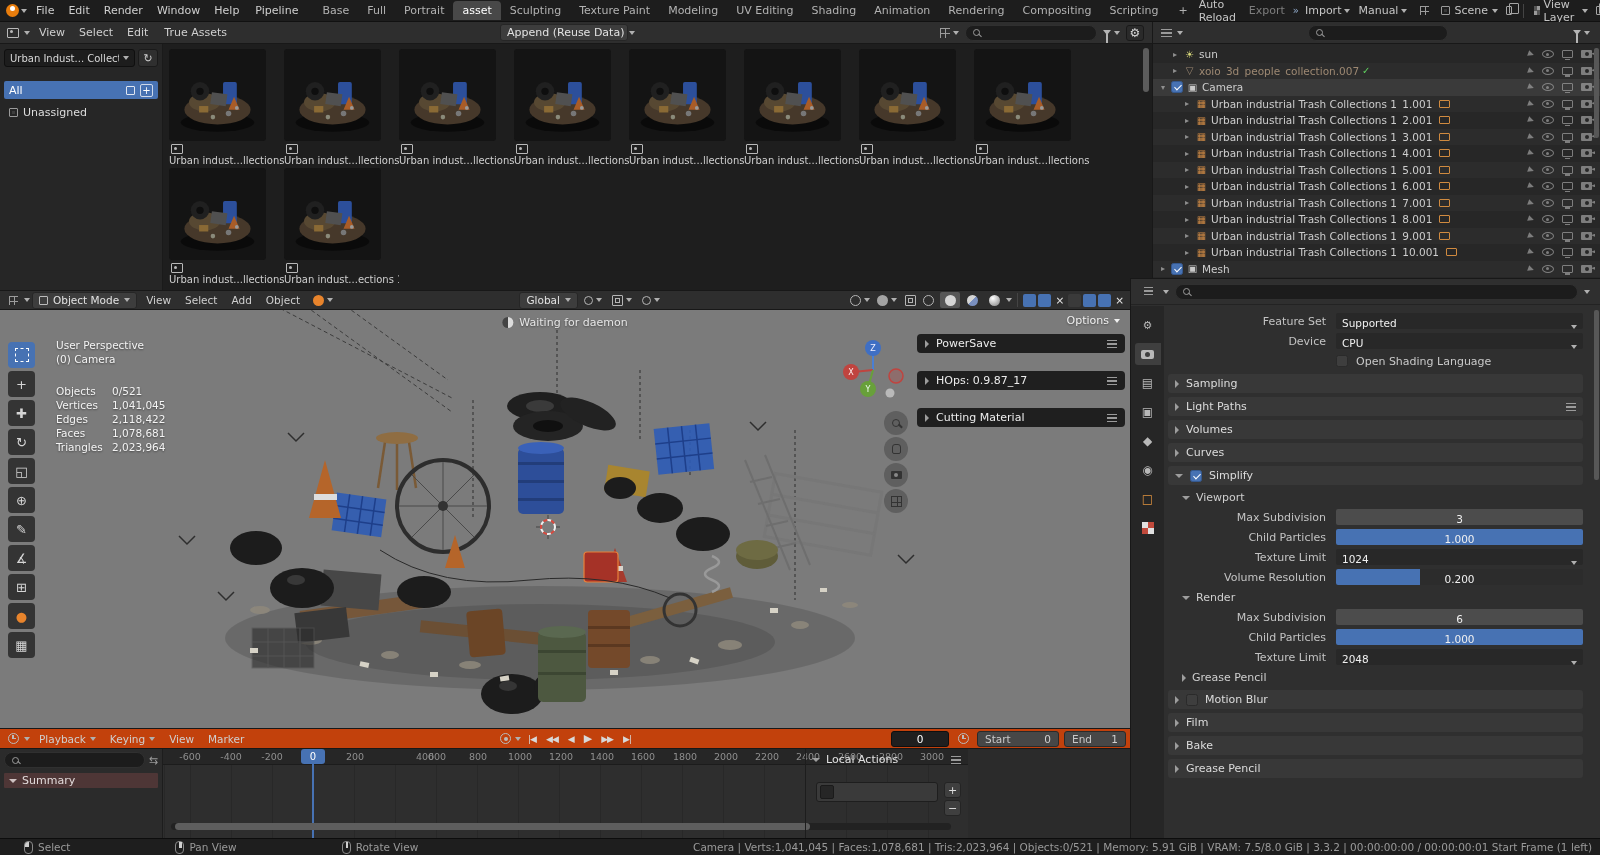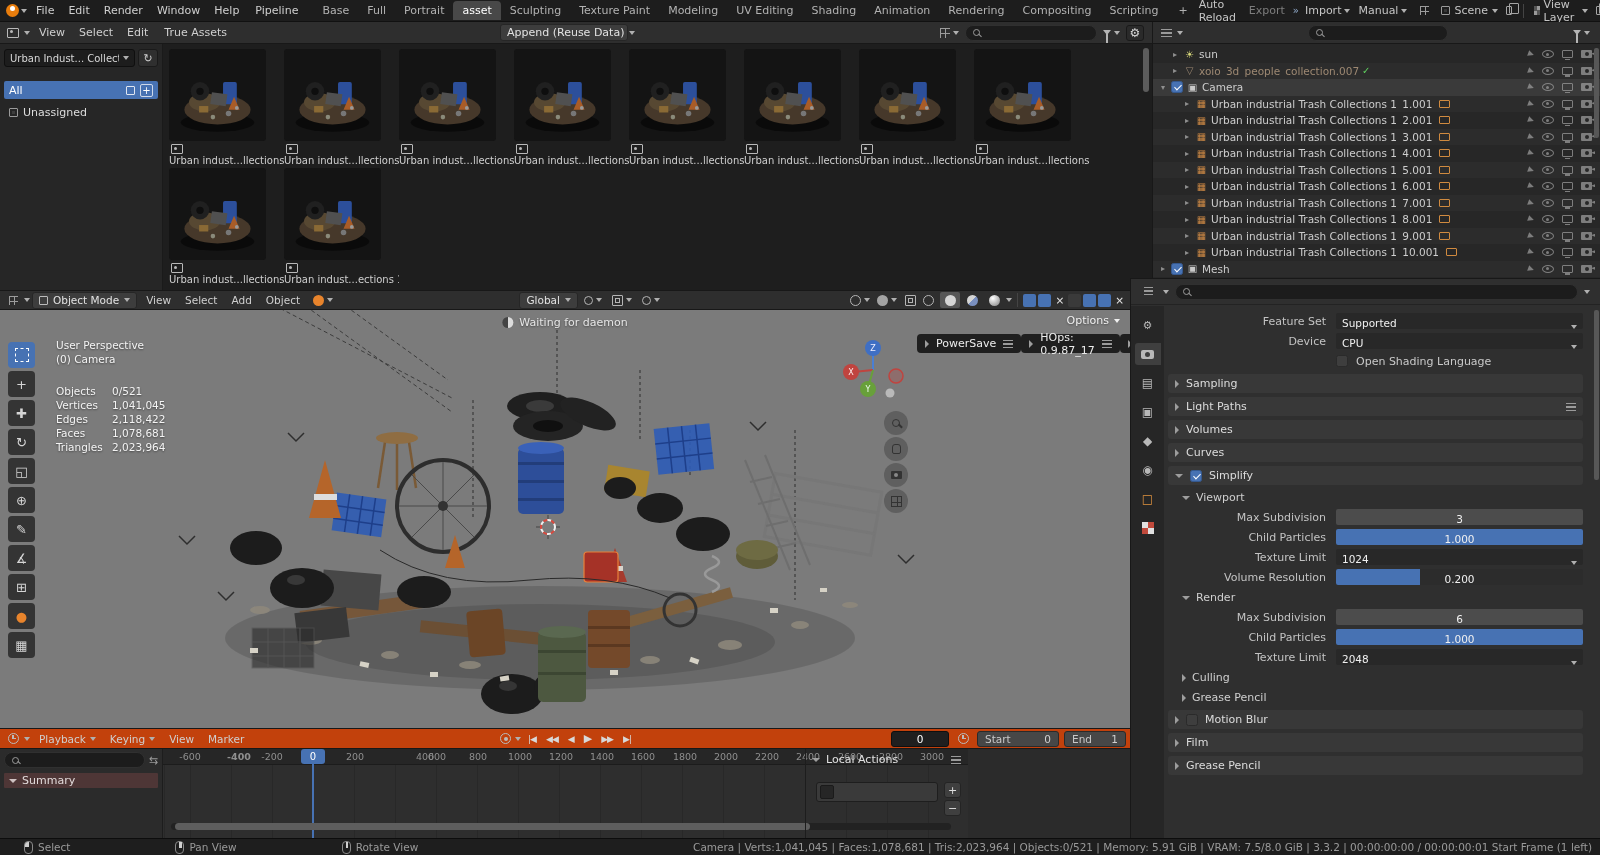--- a/index.html
+++ b/index.html
@@ -153,21 +153,21 @@
 #vp-text{position:absolute;left:56px;top:28px;color:#f4f4f4;text-shadow:0 1px 2px rgba(0,0,0,.45);font-size:10.5px;line-height:14px}
 #vp-stats{margin-top:18px}
 .st-row{display:flex}
 .st-l{width:56px}
 .st-v{}
 #vp-tools{position:absolute;left:8px;top:32px;display:flex;flex-direction:column;gap:3px}
 .vt-btn{width:27px;height:26px;background:rgba(42,42,42,.88);border-radius:4px;display:flex;align-items:center;justify-content:center;color:#d5d5d5;font-size:13px}
 .vt-active{background:#4772b3;color:#fff}
 .vt-box::after{content:"";width:12px;height:12px;border:1.4px dashed currentColor}
 .vt-orange .vt-g{color:#e8842c}
-#huds{position:absolute;left:917px;top:24px;width:208px;display:flex;flex-direction:row;gap:0}
+#huds{position:absolute;left:917px;top:24px;width:208px;display:flex;flex-direction:column;gap:18px}
 .hud{height:19px;background:rgba(24,24,24,.93);border-radius:4px;display:flex;align-items:center;gap:7px;padding:0 8px;color:#ececec}
 .hud .mini-lines{margin-left:auto}
 #gizmo{position:absolute;left:840px;top:26px}
 .vp-nav{position:absolute;left:884px;width:24px;height:24px;border-radius:50%;background:rgba(50,50,50,.38);display:flex;align-items:center;justify-content:center;color:#2c2c2c}
 .handic{width:9px;height:10px;border:1.4px solid #333;border-radius:3px 3px 2px 2px}
 .camic{width:11px;height:8px;background:#333;border-radius:1px;position:relative}
 .camic::after{content:"";position:absolute;width:4px;height:4px;border-radius:50%;background:#888;left:3.5px;top:2px}
 .gridic{width:11px;height:11px;background:
  linear-gradient(#333,#333) 0 5px/11px 1px no-repeat,
  linear-gradient(90deg,#333,#333) 5px 0/1px 11px no-repeat;border:1px solid #333}
@@ -906,39 +906,40 @@
           <span class="plabel">Texture Limit</span>
           <div class="pw pw-dd">
             <div class="pw-fill"></div>
             <span class="pw-val">2048</span>
             <span class="pw-arrow"></span>
           </div>
         </div>
       </div>
     <div class="sub">
 
-    <div class="subhead" style="margin-left:0">
-          <span class="tri-r"></span>
-          <span>Culling</span>
-        </div>
         <div class="subhead" style="margin-left:0">
           <span class="tri-r"></span>
           <span>Grease Pencil</span>
         </div>
       </div>
     <div class="phead">
       <span class="tri-r"></span>
       <span class="cb"></span>
       <span>Motion Blur</span>
     </div>
     <div>
 
     <div class="phead">
           <span class="tri-r"></span>
           <span>Film</span>
+
+        </div>
+        <div class="phead">
+          <span class="tri-r"></span>
+          <span>Bake</span>
 
         </div>
         <div class="phead">
           <span class="tri-r"></span>
           <span>Grease Pencil</span>
 
         </div>
       </div>
   </div>
 </div>
@@ -1369,21 +1370,21 @@
     </div>
     <div class="sumrow">
       <span class="tri-d" style="border-top-color:#cfc2c2"></span>
       <span>Summary</span>
     </div>
   </div>
   <div id="dope">
     <div id="ruler">
 
     <span class="tick" style="left: 27px;">-600</span>
-        <span class="tick" style="left: 76px; font-weight: bold;">-400</span>
+        <span class="tick" style="left: 68px;">-400</span>
         <span class="tick" style="left: 109px;">-200</span>
         <span class="tick" style="left: 150px;">0</span>
         <span class="tick" style="left: 192px;">200</span>
         <span class="tick" style="left: 230px; margin-left: 32px;">400</span>
         <span class="tick" style="left: 274px;">600</span>
         <span class="tick" style="left: 315px;">800</span>
         <span class="tick" style="left: 357px;">1000</span>
         <span class="tick" style="left: 398px;">1200</span>
         <span class="tick" style="left: 439px;">1400</span>
         <span class="tick" style="left: 480px;">1600</span>

